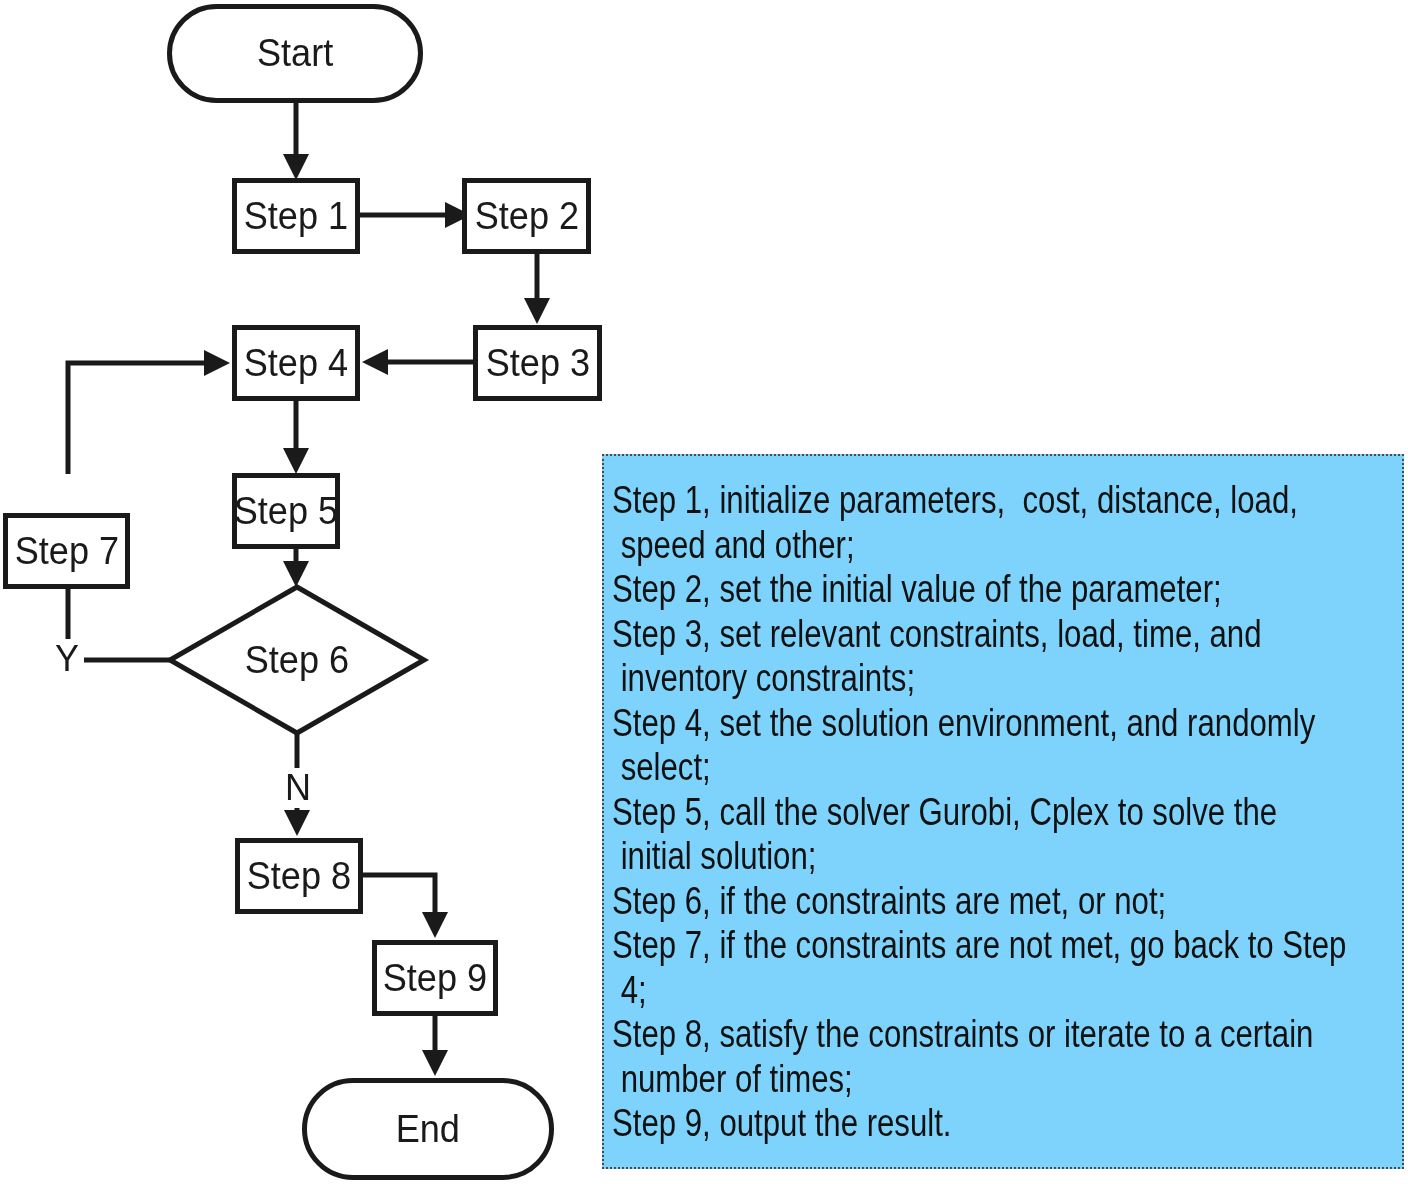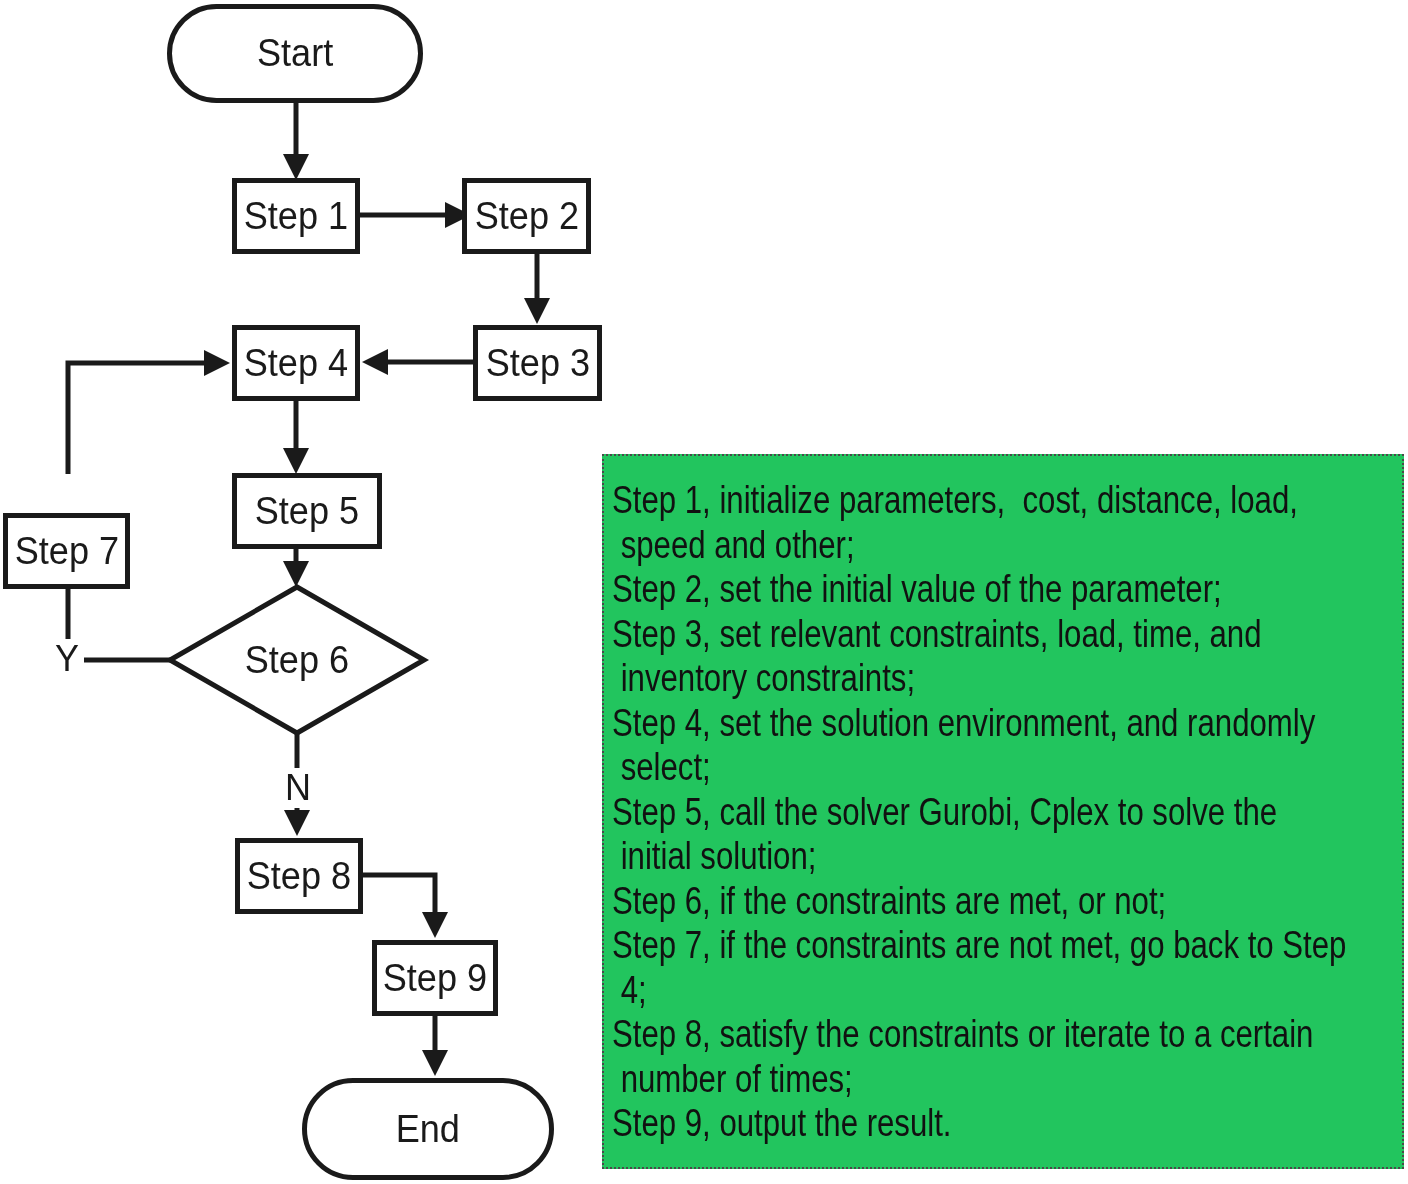--- a/index.html
+++ b/index.html
@@ -51,21 +51,21 @@
     color: #1a1a1a;
   }
   #branch-yes { left: 50px;  top: 639px; width: 34px; height: 40px; }
   #branch-no  { left: 280px; top: 768px; width: 36px; height: 40px; }
   #legend-box {
     position: absolute;
     left: 602px; top: 454px;
     width: 802px; height: 715px;
     box-sizing: border-box;
     border: 2px dotted #4a4a4a;
-    background: #22c55e;
+    background: #7dd3fc;
     padding: 22px 4px 0 8px;
     overflow: hidden;
   }
   .legend-line {
     font-size: 38px;
     line-height: 44.5px;
     color: #111111;
     white-space: pre;
     transform: scaleX(0.82);
     transform-origin: 0 50%;
@@ -119,21 +119,21 @@
   </div>
 
   <div class="node" style="left:473px; top:325px; width:129px; height:76px;align-items:center;">
     <span class="node-label">Step 3</span>
   </div>
 
   <div class="node" style="left:232px; top:325px; width:128px; height:76px;">
     <span class="node-label">Step 4</span>
   </div>
 
-  <div class="node" style="left:232px; top:473px; width:150px; height:76px;">
+  <div class="node" style="left:232px; top:473px; width:108px; height:76px;">
     <span class="node-label">Step 5</span>
   </div>
 
   <div class="node" style="left:3px; top:473px; width:127px; height:76px;margin-top:40px;">
     <span class="node-label">Step 7</span>
   </div>
 
   <div class="diamond-label-wrap">
     <span class="diamond-label">Step 6</span>
   </div>

